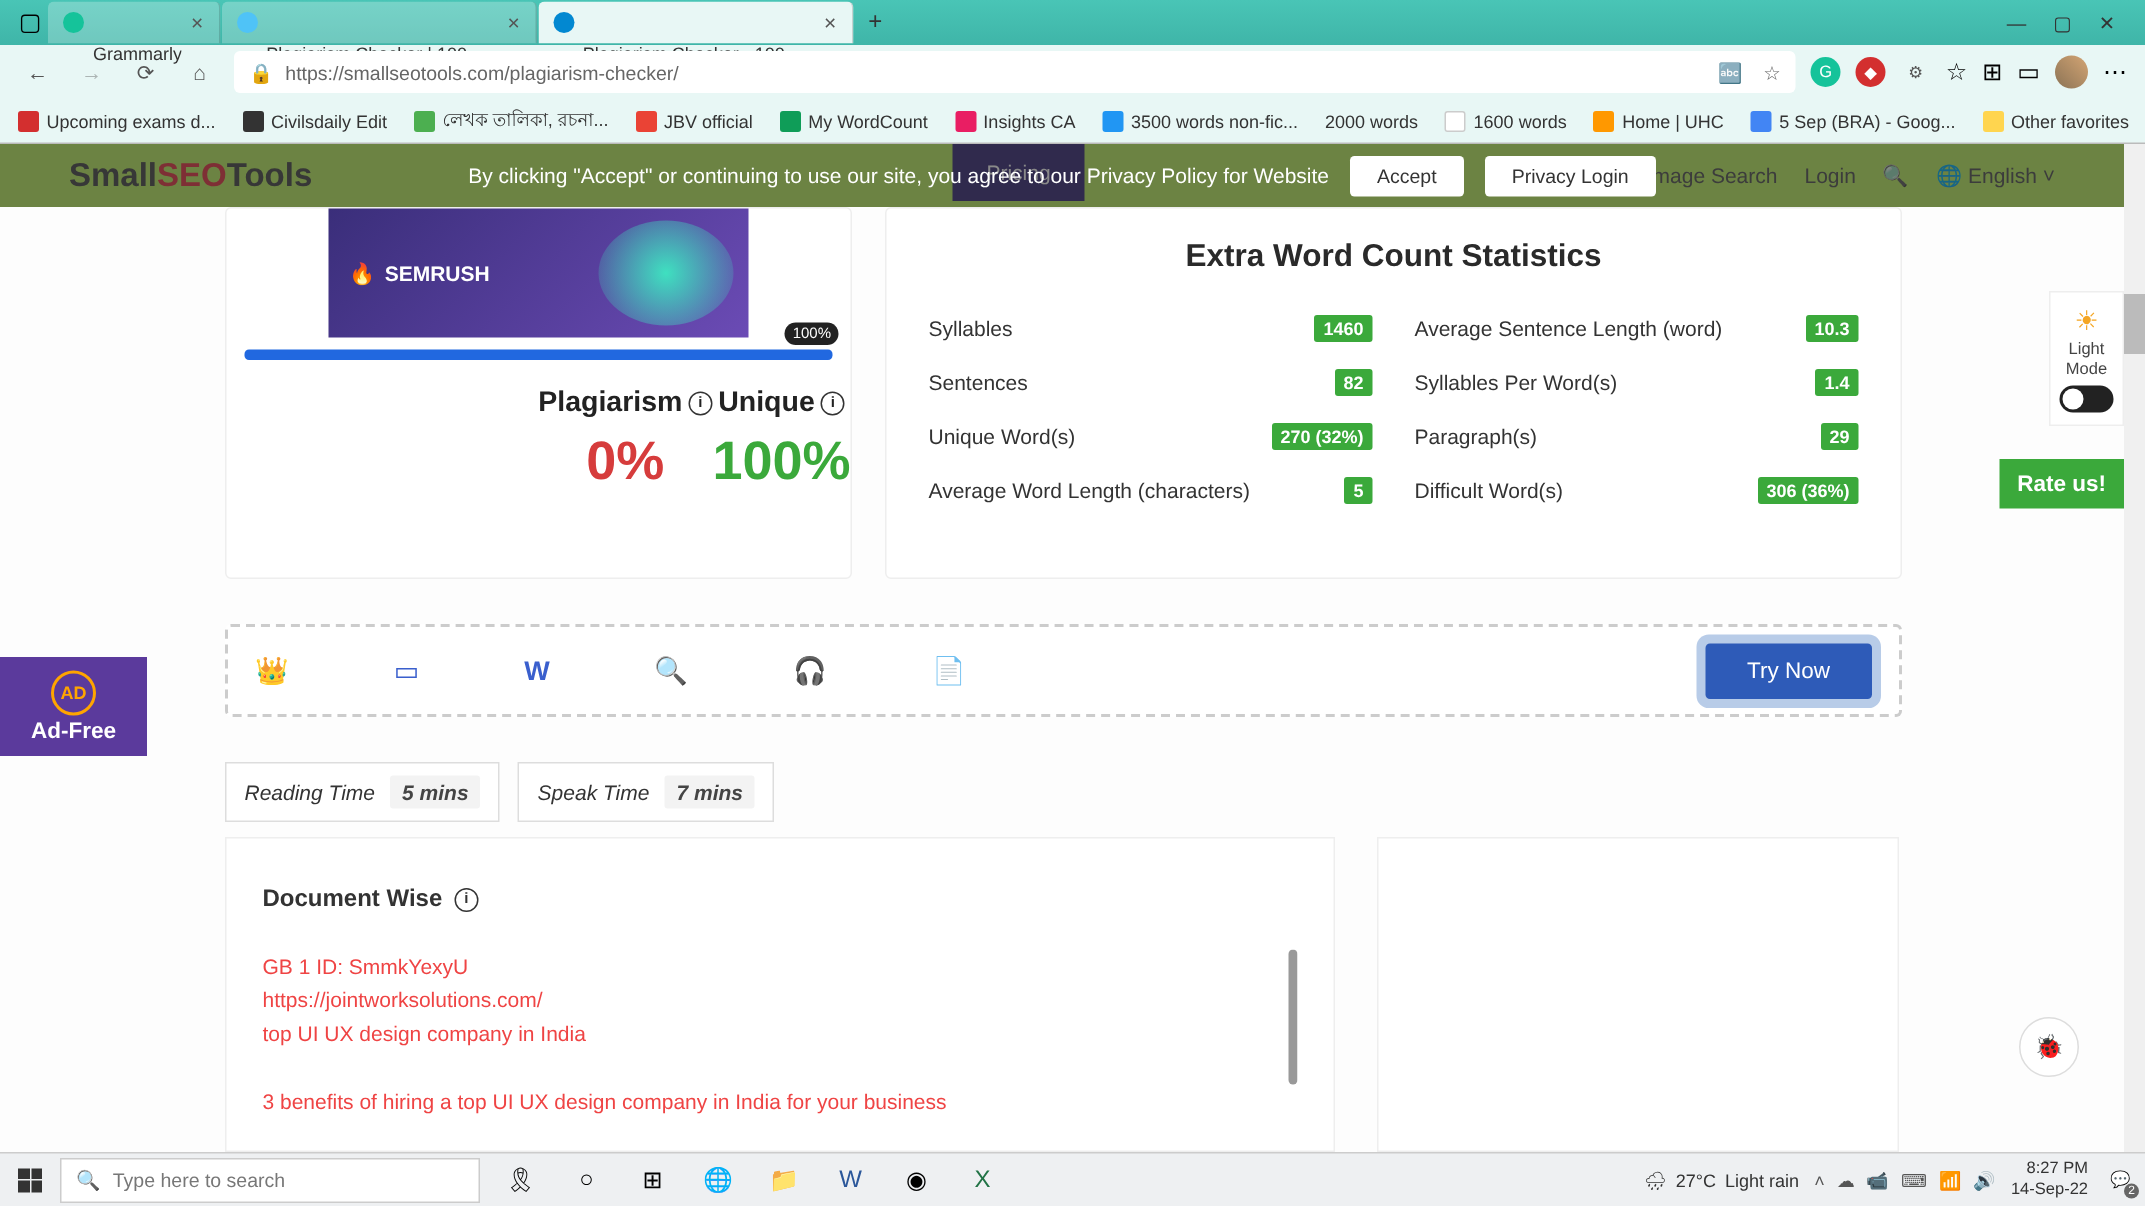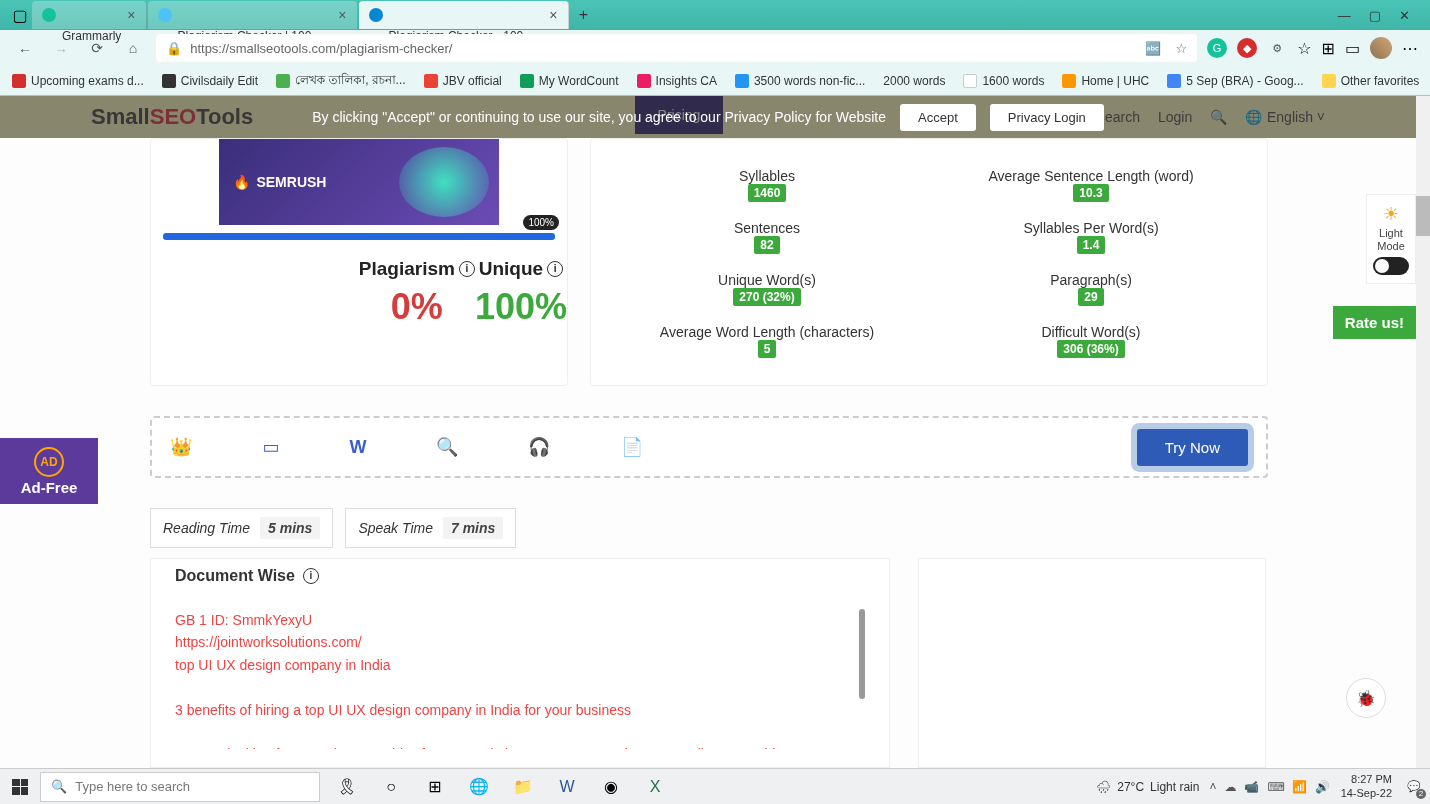--- a/index.html
+++ b/index.html
@@ -25,21 +25,21 @@
 
 .fav-row { background: #e8f7f5; height: 30px; display: flex; align-items: center; padding: 0 12px; gap: 18px; font-size: 12px; color: #333; border-bottom: 1px solid #bbb; }
 .fav-item { display: flex; align-items: center; gap: 5px; white-space: nowrap; }
 .fav-icon { width: 14px; height: 14px; border-radius: 2px; flex-shrink: 0; }
 
 
 .cookie-banner { position: absolute; top: 96px; left: 0; right: 14px; height: 42px; background: rgba(40,40,40,0.55); display: flex; align-items: center; justify-content: center; gap: 14px; z-index: 50; color: #fff; font-size: 14px; }
 .cookie-btn { background: #fff; color: #333; padding: 6px 18px; border-radius: 3px; font-size: 13px; cursor: pointer; }
 
 
-.site-header { position: absolute; top: 96px; left: 0; right: 14px; height: 42px; display: flex; align-items: center; padding: 0 91px; background: #fef9c3; z-index: 40; }
+.site-header { position: absolute; top: 96px; left: 0; right: 14px; height: 42px; display: flex; align-items: center; padding: 0 46px; background: #bef264; z-index: 40; }
 .logo { font-size: 22px; font-weight: 600; color: #4a4a4a; }
 .logo .seo { color: #e63946; }
 .header-right { margin-left: auto; display: flex; gap: 18px; color: #555; font-size: 14px; align-items: center; }
 
 
 .content { position: absolute; top: 138px; left: 0; right: 14px; bottom: 36px; overflow: hidden; background: #fdfdfd; }
 
 
 .adfree { position: absolute; left: 0; top: 300px; width: 98px; height: 66px; background: #5b3a9c; color: #fff; display: flex; flex-direction: column; align-items: center; justify-content: center; z-index: 20; font-size: 15px; font-weight: 600; }
 .adfree-icon { width: 30px; height: 30px; border: 2px solid #ffa500; border-radius: 50%; display: flex; align-items: center; justify-content: center; color: #ffa500; font-size: 12px; font-weight: bold; margin-bottom: 2px; }
@@ -56,21 +56,21 @@
 .result-title { font-size: 19px; font-weight: 600; color: #222; display: flex; align-items: center; gap: 4px; justify-content: center; }
 .info-icon { display: inline-block; width: 16px; height: 16px; border: 1.5px solid #333; border-radius: 50%; font-size: 10px; line-height: 13px; text-align: center; }
 .result-val { font-size: 36px; font-weight: 700; margin-top: 6px; }
 .plag-val { color: #d63c3c; }
 .uniq-val { color: #3ba93b; }
 
 
 .right-panel { position: absolute; left: 590px; top: 0; width: 678px; height: 248px; background: #fff; border: 1px solid #eee; border-radius: 4px; padding: 20px 28px; }
 .stats-title { text-align: center; font-size: 21px; font-weight: 600; color: #2a2a2a; margin-bottom: 18px; }
 .stats-grid { display: grid; grid-template-columns: 1fr 1fr; gap: 0 28px; }
-.stat-row { display: flex; justify-content: space-between; align-items: center; padding: 9px 0; flex-direction: column; }
+.stat-row { display: flex; justify-content: space-between; align-items: center; padding: 9px 0; }
 .stat-label { font-size: 14px; color: #333; font-weight: 500; }
 .stat-badge { background: #3ba93b; color: #fff; font-size: 12px; font-weight: 600; padding: 2px 6px; border-radius: 2px; }
 
 
 .light-mode-widget { position: absolute; right: 0; top: 56px; width: 50px; background: #fff; padding: 8px 4px; text-align: center; border: 1px solid #eee; z-index: 25; }
 .sun-icon { color: #f5a623; font-size: 18px; }
 .lm-text { font-size: 11px; color: #444; line-height: 1.2; margin-top: 2px; }
 .toggle { width: 36px; height: 18px; background: #222; border-radius: 9px; margin: 4px auto 0; position: relative; }
 .toggle::after { content: ''; position: absolute; left: 2px; top: 2px; width: 14px; height: 14px; background: #fff; border-radius: 50%; }
 .rate-us { position: absolute; right: 0; top: 168px; background: #3ba93b; color: #fff; font-size: 15px; font-weight: 600; padding: 8px 12px; z-index: 25; }
@@ -81,21 +81,21 @@
 .feat-icon { color: #3a5fcd; font-size: 18px; }
 .crown-icon { color: #e0a800; font-size: 18px; }
 .try-now-btn { background: #2e5bb8; color: #fff; padding: 10px 28px; border-radius: 3px; font-size: 15px; font-weight: 500; box-shadow: 0 0 0 6px #b8cce8; }
 
 
 .time-row { position: absolute; left: 150px; top: 370px; display: flex; gap: 12px; }
 .time-box { background: #fff; border: 1px solid #ddd; padding: 8px 12px; display: flex; align-items: center; gap: 10px; font-size: 14px; color: #333; font-style: italic; }
 .time-val { background: #f3f3f3; padding: 3px 8px; border-radius: 2px; font-weight: 600; color: #444; }
 
 
-.doc-panel { position: absolute; left: 150px; top: 420px; width: 740px; height: 210px; background: #fff; border: 1px solid #eee; padding: 8px 24px; }
+.doc-panel { position: absolute; left: 150px; top: 420px; width: 740px; height: 210px; background: #fff; border: 1px solid #eee; padding: 32px 24px; }
 .doc-title { font-size: 16px; font-weight: 600; color: #333; display: flex; align-items: center; gap: 8px; margin-bottom: 24px; }
 .doc-body { font-size: 14px; color: #ef4444; line-height: 1.6; position: relative; padding-right: 20px; height: 140px; overflow: hidden; }
 .doc-scroll { position: absolute; right: 0; top: 0; width: 6px; height: 90px; background: #999; border-radius: 3px; }
 .doc-side { position: absolute; left: 918px; top: 420px; width: 348px; height: 210px; background: #fff; border: 1px solid #eee; }
 
 
 .bug-btn { position: absolute; right: 30px; bottom: 50px; width: 40px; height: 40px; border-radius: 50%; background: #fff; border: 1px solid #ddd; display: flex; align-items: center; justify-content: center; color: #888; z-index: 30; }
 
 
 .main-scrollbar { position: absolute; right: 0; top: 96px; bottom: 36px; width: 14px; background: #f0f0f0; }
@@ -271,20 +271,21 @@
         <div class="result-title">
             <span>Unique</span>
             <span class="info-icon">i</span>
           </div>
         <div class="result-val uniq-val">100%</div>
       </div>
     </div>
   </div>
 
   <div class="right-panel">
+    <div class="stats-title">Extra Word Count Statistics</div>
     <div class="stats-grid">
       <div>
         <div class="stat-row">
             <span class="stat-label">Syllables</span>
             <span class="stat-badge">1460</span>
           </div>
         <div class="stat-row">
             <span class="stat-label">Sentences</span>
             <span class="stat-badge">82</span>
           </div>

